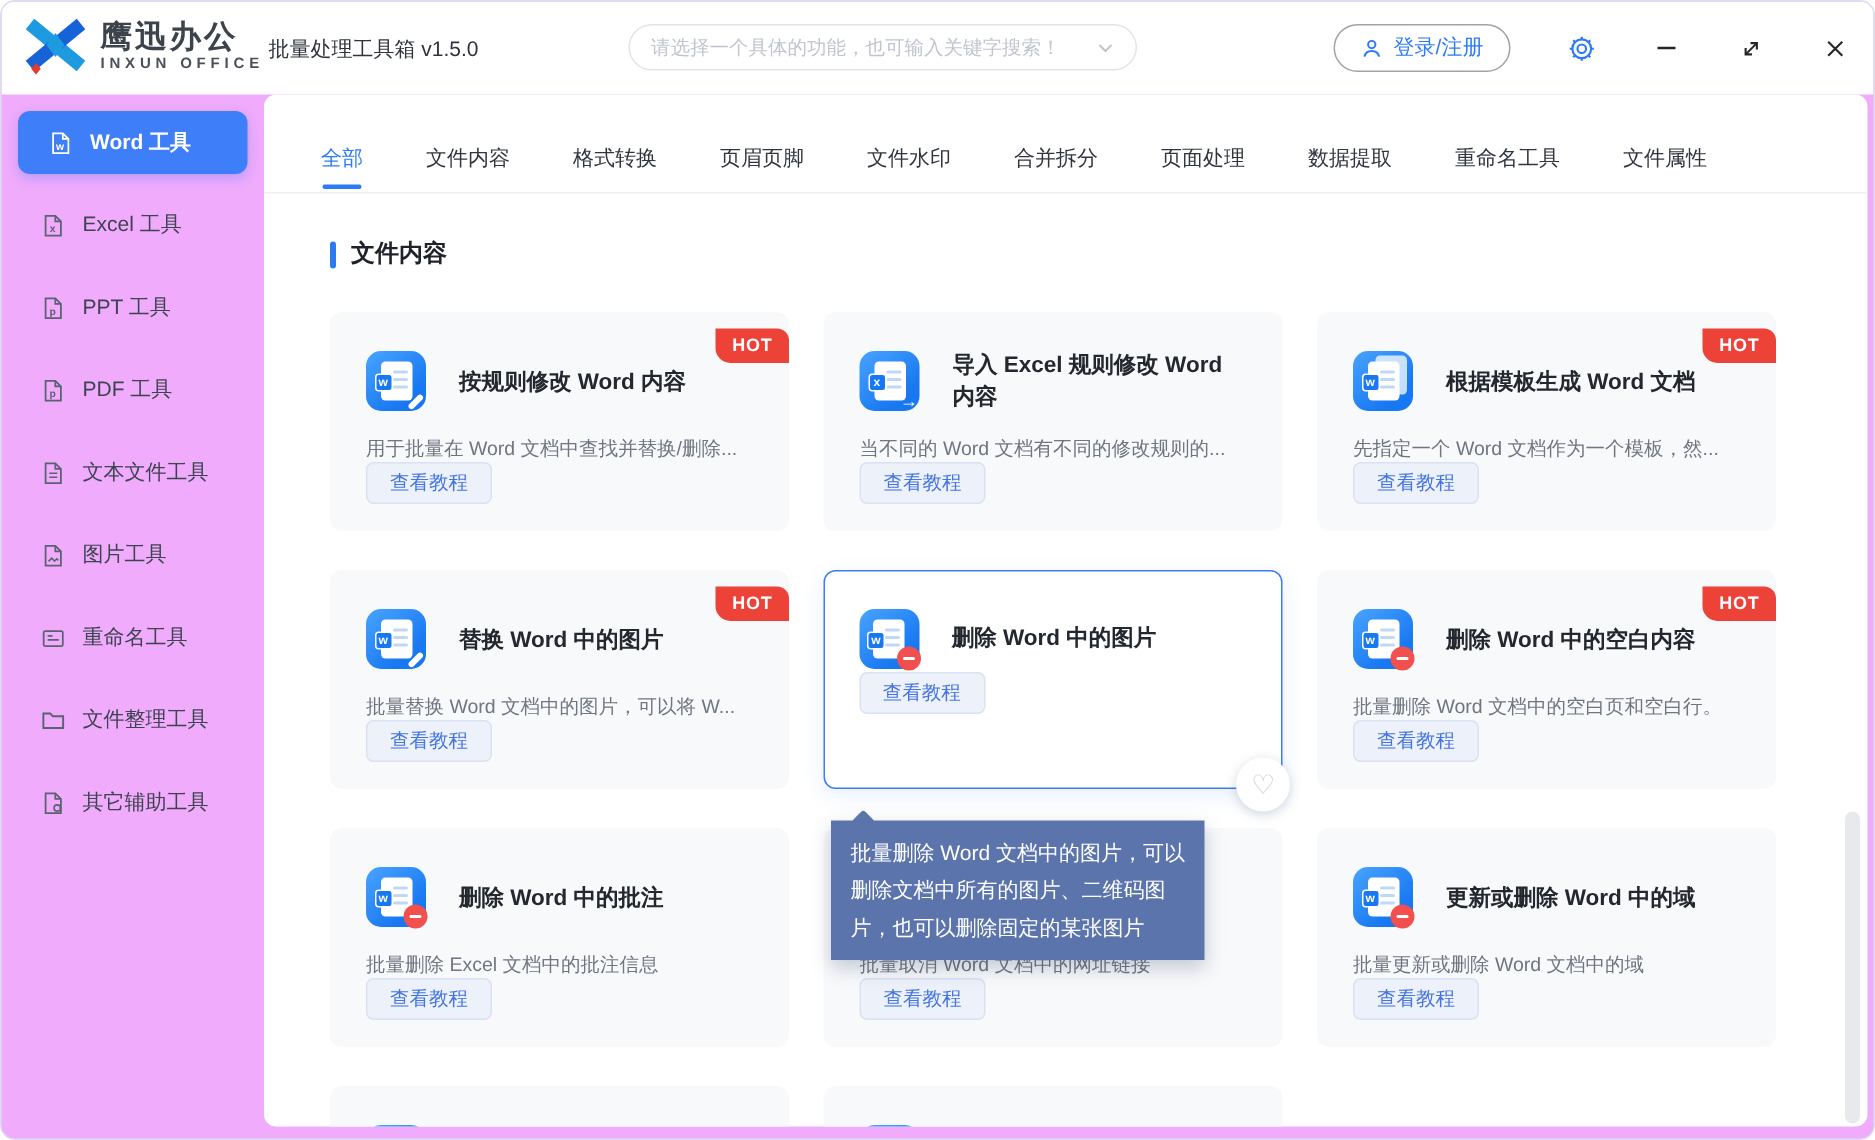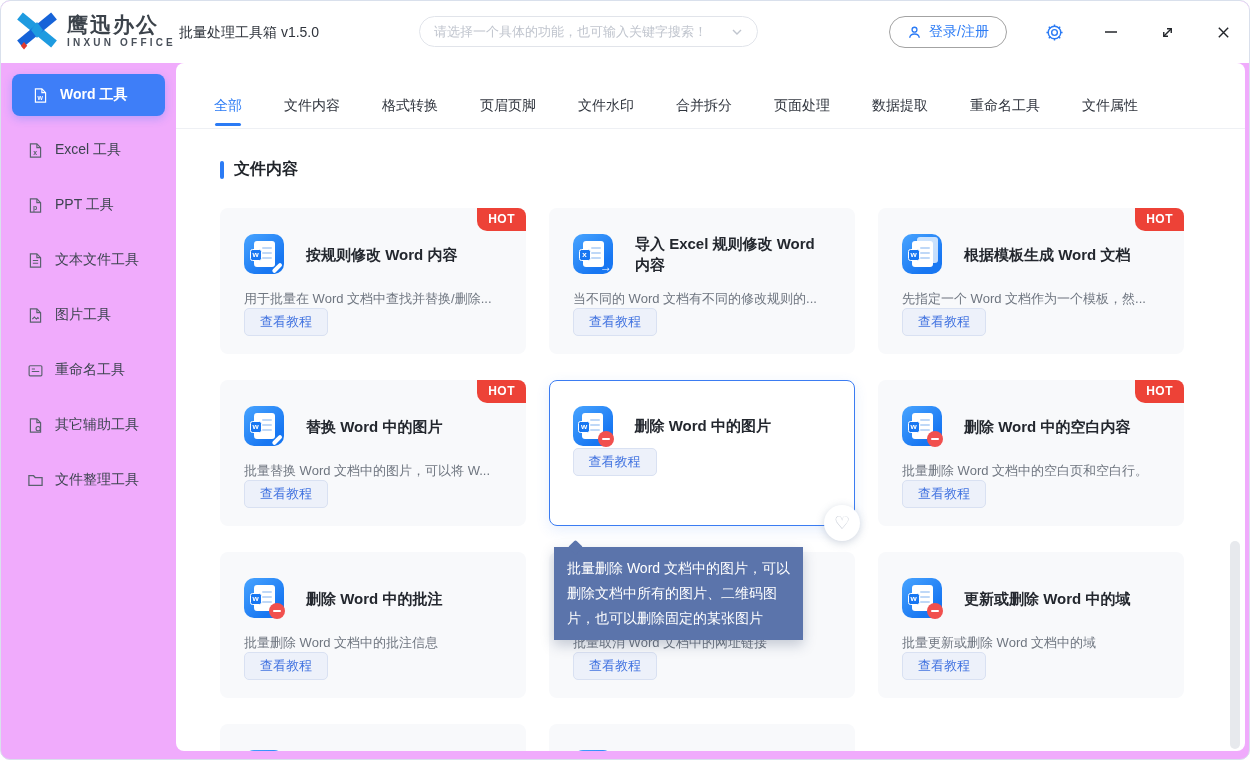--- a/index.html
+++ b/index.html
@@ -47,21 +47,21 @@
   .tab{font-size:14px;color:#30353E;cursor:pointer;position:relative;white-space:nowrap;}
   .tab.active{color:var(--accent);}
   .tab.active::after{content:"";position:absolute;left:50%;transform:translateX(-50%);bottom:-11px;width:26px;height:3px;border-radius:2px;background:var(--accent);}
   .section-header{display:flex;align-items:center;gap:10px;margin:30px 0 0 44px;}
   .section-bar{width:4px;height:18px;border-radius:2px;background:var(--accent);}
   .section-title{font-size:16px;font-weight:700;color:#1F2329;}
 
   .grid{margin:28px 0 0 44px;width:964px;display:grid;grid-template-columns:repeat(3,306px);grid-auto-rows:146px;gap:26px 23px;}
   .card{position:relative;background:var(--card-bg);border-radius:8px;padding:24px 18px 0 24px;cursor:pointer;}
   .card.selected{background:#fff;border:1.5px solid #3B7CF2;box-shadow:0 4px 14px rgba(59,124,242,.12);padding:22.5px 16.5px 0 22.5px;}
-  .hot{position:absolute;top:0;right:0;background:var(--hot);color:#fff;font-size:12px;font-weight:700;letter-spacing:.5px;padding:4px 11px 5px;border-radius:0 8px 0 10px;}
+  .hot{position:absolute;top:11px;right:0;background:var(--hot);color:#fff;font-size:12px;font-weight:700;letter-spacing:.5px;padding:4px 11px 5px;border-radius:0 8px 0 10px;}
   .icon-row{display:flex;align-items:center;gap:22px;min-height:44px;}
   .card-icon{width:40px;height:40px;border-radius:10px;background:linear-gradient(140deg,var(--icon-a) 0%,var(--icon-b) 75%);position:relative;flex:none;display:flex;align-items:center;justify-content:center;}
   .doc{width:21px;height:26px;background:#fff;border-radius:3px;position:relative;}
   .doc.stack::before{content:"";position:absolute;right:-5px;top:-4px;width:21px;height:26px;background:rgba(255,255,255,.75);border-radius:3px;}
   .doc-lines{position:absolute;right:3px;top:6px;width:10px;height:2px;background:#BFD8F7;border-radius:1px;box-shadow:0 5px 0 #BFD8F7,0 10px 0 #BFD8F7;}
   .chip{position:absolute;left:-4px;top:8px;width:12px;height:12px;background:var(--icon-b);border:1px solid #fff;border-radius:2.5px;color:#fff;font-size:8px;line-height:10px;text-align:center;font-weight:700;z-index:2;}
   .bdg-minus{position:absolute;right:-1px;bottom:-1px;width:16px;height:16px;border-radius:50%;background:#F1504E;z-index:3;}
   .bdg-minus::after{content:"";position:absolute;left:4px;top:7px;width:8px;height:2px;background:#fff;border-radius:1px;}
   .bdg-pencil{position:absolute;right:1px;bottom:5px;width:12px;height:3.5px;background:#fff;border-radius:2px;transform:rotate(-45deg);z-index:3;box-shadow:0 0 0 1px rgba(24,119,242,.35);}
   .bdg-arrow{position:absolute;right:1px;bottom:1px;color:#fff;font-size:12px;font-weight:700;z-index:3;line-height:1;}
@@ -169,20 +169,30 @@
             <text x="7.6" y="12" font-size="6.5" text-anchor="middle" fill="currentColor" stroke="none" font-weight="bold">p</text>
           </svg>
         </span>
         <span class="side-label">PPT 工具</span>
       </div>
       <div class="side-item">
         <span class="side-icon">
           <svg viewBox="0 0 16 16" fill="none" stroke="currentColor" stroke-width="1.1">
             <path d="M3.2 1.8h6.1l3.5 3.5v8.9H3.2z"></path>
             <path d="M9.3 1.8v3.5h3.5"></path>
+            <text x="7.6" y="12" font-size="6.5" text-anchor="middle" fill="currentColor" stroke="none" font-weight="bold">p</text>
+          </svg>
+        </span>
+        <span class="side-label">PDF 工具</span>
+      </div>
+      <div class="side-item">
+        <span class="side-icon">
+          <svg viewBox="0 0 16 16" fill="none" stroke="currentColor" stroke-width="1.1">
+            <path d="M3.2 1.8h6.1l3.5 3.5v8.9H3.2z"></path>
+            <path d="M9.3 1.8v3.5h3.5"></path>
             <path d="M5.5 8h5M5.5 10.5h5" stroke-width="1"></path>
           </svg>
         </span>
         <span class="side-label">文本文件工具</span>
       </div>
       <div class="side-item">
         <span class="side-icon">
           <svg viewBox="0 0 16 16" fill="none" stroke="currentColor" stroke-width="1.1">
             <path d="M3.2 1.8h6.1l3.5 3.5v8.9H3.2z"></path>
             <path d="M9.3 1.8v3.5h3.5"></path>
@@ -195,35 +205,35 @@
         <span class="side-icon">
           <svg viewBox="0 0 16 16" fill="none" stroke="currentColor" stroke-width="1.1">
             <rect x="2" y="3.5" width="12" height="9.5" rx="1"></rect>
             <path d="M4.5 6.5h3M4.5 9h7" stroke-width="1"></path>
           </svg>
         </span>
         <span class="side-label">重命名工具</span>
       </div>
       <div class="side-item">
         <span class="side-icon">
-          <svg viewBox="0 0 16 16" fill="none" stroke="currentColor" stroke-width="1.1">
-            <path d="M3.2 1.8h6.1l3.5 3.5v8.9H3.2z"></path>
-            <path d="M9.3 1.8v3.5h3.5"></path>
-            <circle cx="10.5" cy="11" r="2" stroke-width="1"></circle>
-          </svg>
-        </span>
-        <span class="side-label">其它辅助工具</span>
-      </div>
-      <div class="side-item">
-        <span class="side-icon">
           <svg viewBox="0 0 16 16" fill="none" stroke="currentColor" stroke-width="1.2">
             <path d="M1.8 3.5h4.4l1.5 1.7h6.5v7.3H1.8z"></path>
           </svg>
         </span>
         <span class="side-label">文件整理工具</span>
+      </div>
+      <div class="side-item">
+        <span class="side-icon">
+          <svg viewBox="0 0 16 16" fill="none" stroke="currentColor" stroke-width="1.1">
+            <path d="M3.2 1.8h6.1l3.5 3.5v8.9H3.2z"></path>
+            <path d="M9.3 1.8v3.5h3.5"></path>
+            <circle cx="10.5" cy="11" r="2" stroke-width="1"></circle>
+          </svg>
+        </span>
+        <span class="side-label">其它辅助工具</span>
       </div>
     </aside>
 
   <main class="panel">
     <nav class="tabs">
         <span class="tab active">全部</span>
         <span class="tab">文件内容</span>
         <span class="tab">格式转换</span>
         <span class="tab">页眉页脚</span>
         <span class="tab">文件水印</span>
@@ -301,21 +311,21 @@
           </div><div class="card-desc">批量删除 Word 文档中的空白页和空白行。</div><button class="tut-btn">查看教程</button></div>
         <div class="card"><div class="icon-row">
             <div class="card-icon">
               <div class="doc">
                 <span class="chip">w</span>
                 <span class="doc-lines"></span>
               </div>
               <span class="bdg-minus"></span>
             </div>
             <div class="card-title">删除 Word 中的批注</div>
-          </div><div class="card-desc">批量删除 Word 文档中的批注信息</div><button class="tut-btn">查看教程</button></div>
+          </div><div class="card-desc">批量删除 Excel 文档中的批注信息</div><button class="tut-btn">查看教程</button></div>
         <div class="card"><div class="icon-row">
             <div class="card-icon">
               <div class="doc">
                 <span class="chip">w</span>
                 <span class="doc-lines"></span>
               </div>
             </div>
             <div class="card-title"></div>
           </div><div class="card-desc">批量取消 Word 文档中的网址链接</div><button class="tut-btn">查看教程</button></div>
         <div class="card"><div class="icon-row">

